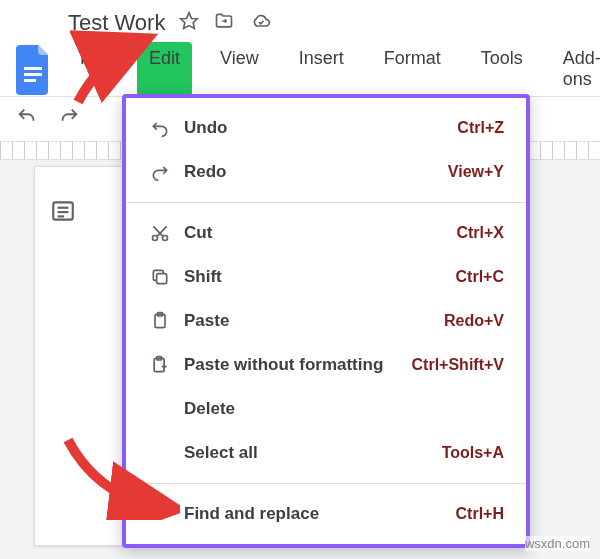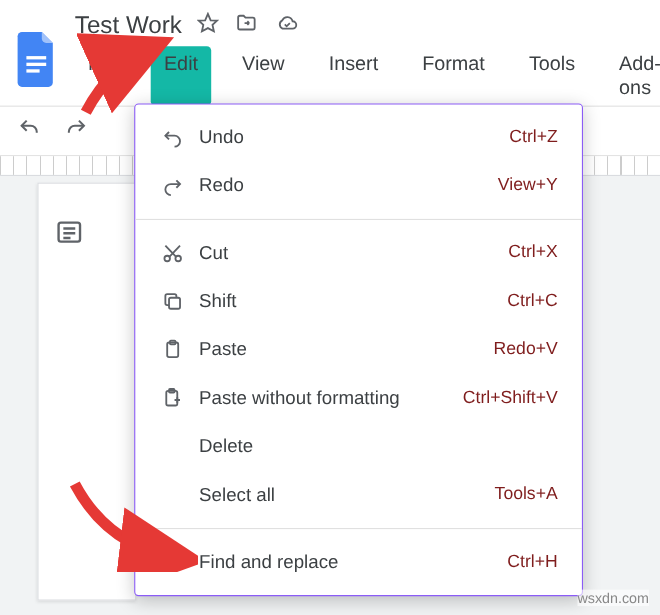--- a/index.html
+++ b/index.html
@@ -8,21 +8,21 @@
     font-family: Arial, "Helvetica Neue", sans-serif;
     background: #fff;
     width: 600px;
     height: 559px;
     overflow: hidden;
     position: relative;
     color: #222;
   }
   .header {
     display: flex;
-    align-items: center;
+    align-items: flex-end;
     padding: 6px 8px 0 8px;
   }
   .doc-logo {
     width: 40px; height: 54px;
     margin: 4px 14px 0 6px;
     display: flex; align-items: center; justify-content: center;
   }
   .title-row {
     display: flex; align-items: center; gap: 14px;
     padding-top: 4px;
@@ -36,21 +36,21 @@
     display: flex; gap: 16px;
     font-size: 18px;
     color: #3c4043;
     margin-top: 6px;
   }
   .menu-item {
     padding: 6px 12px;
     border-radius: 4px;
     cursor: default;
   }
-  .menu-item.active { background: #14b8a6; }
+  .menu-item.active { background: #22c55e; }
   .toolbar {
     border-top: 1px solid #e0e0e0;
     border-bottom: 1px solid #e0e0e0;
     height: 46px;
     display: flex; align-items: center;
     padding-left: 16px;
     gap: 20px;
     color: #5f6368;
   }
   .toolbar svg { stroke: #5f6368; }
@@ -78,24 +78,25 @@
   .outline-icon {
     position: absolute;
     left: 50px; top: 56px;
     color: #5f6368;
   }
   .dropdown {
     position: absolute;
     left: 122px; top: 94px;
     width: 408px;
     background: #fff;
-    border: 1px solid #8b5cf6;
+    border: 4px solid #8b5cf6;
     border-radius: 4px;
     box-shadow: 0 4px 16px rgba(0,0,0,.22);
     padding: 8px 0;
+    font-weight: bold;
   }
   .dd-item {
     display: flex;
     align-items: center;
     height: 44px;
     padding: 0 22px 0 20px;
     font-size: 17px;
     color: #3c4043;
     cursor: default;
   }

